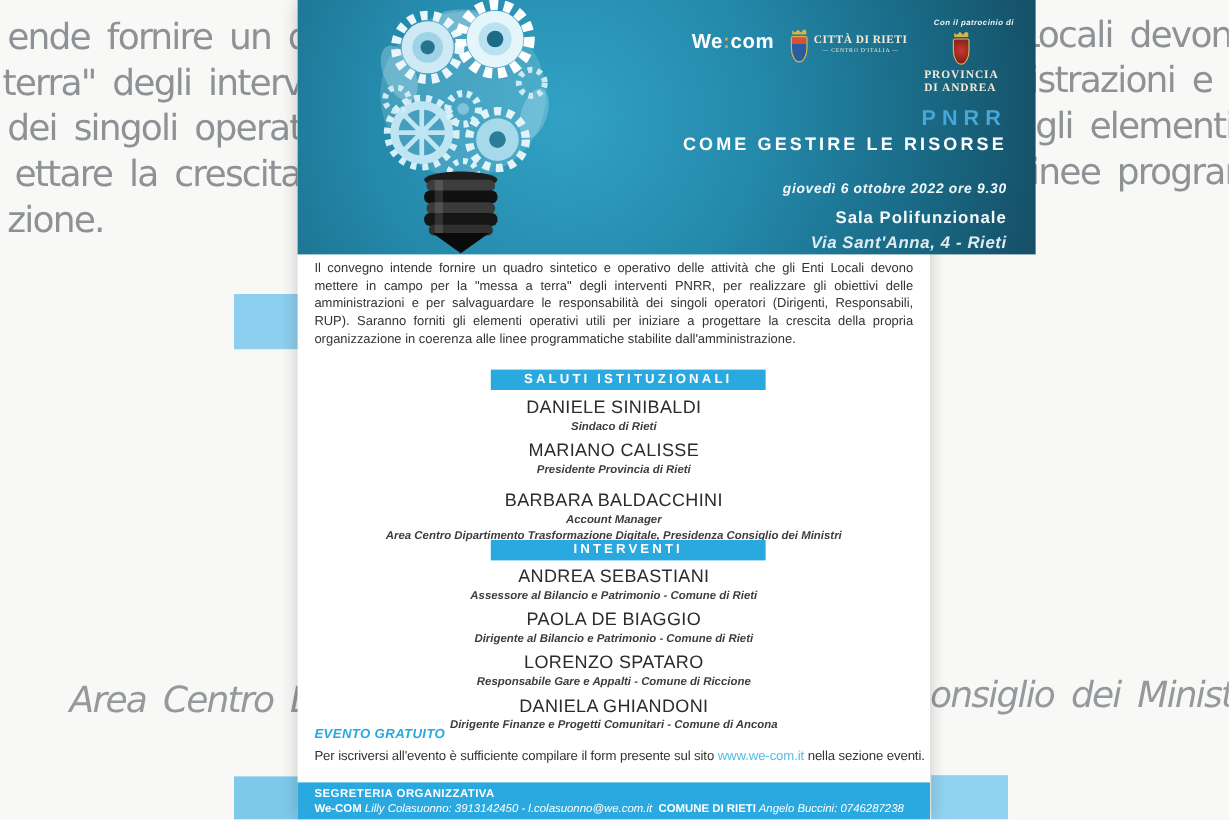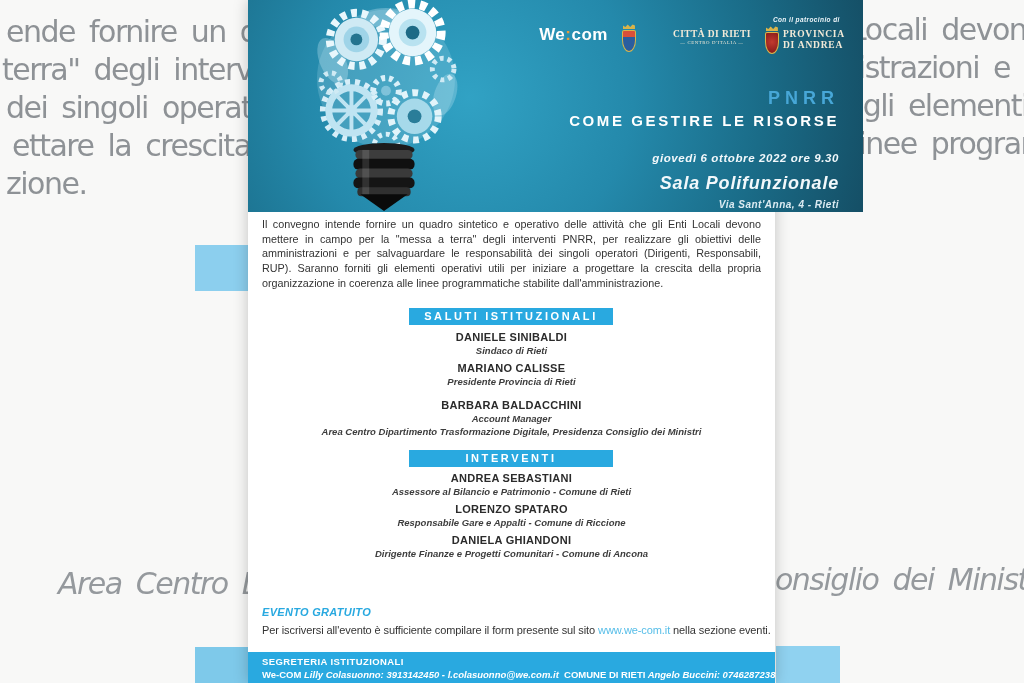--- a/index.html
+++ b/index.html
@@ -36,55 +36,55 @@
     border-radius:2px 2px 7px 7px / 2px 2px 12px 12px;
     box-sizing:border-box;
   }
   .crest-citta .crest-shield{background:linear-gradient(180deg,#d94f3a 0%,#d94f3a 30%,#2a5d9f 30%);}
   .crest-prov .crest-shield{background:radial-gradient(circle at 50% 45%, #c23a2e 0%, #8f1f1c 75%);}
   .crest-crown{
     width:12px;height:5px;margin:0 auto 1px auto;background:#d9b44a;
     clip-path:polygon(0 100%,0 30%,20% 60%,40% 10%,60% 60%,80% 10%,100% 30%,100% 100%);
   }
   .logo-citta{display:flex;align-items:center;gap:5px;margin-top:8px;}
-  .logo-citta-text{color:#f3ead8;font-family:"Liberation Serif",serif;line-height:1;margin-left:32px;}
+  .logo-citta-text{color:#f3ead8;font-family:"Liberation Serif",serif;line-height:1;}
   .logo-citta-l1{font-size:9.5px;font-weight:700;letter-spacing:0.4px;}
   .logo-citta-l2{font-size:4.8px;letter-spacing:0.6px;margin-top:2px;text-align:center;}
   .prov-wrap{display:flex;flex-direction:column;align-items:flex-start;}
   .patronage{color:#eef6fa;font-size:6.5px;font-style:italic;font-weight:700;letter-spacing:0.4px;margin:0 0 3px 8px;}
-  .logo-prov{display:flex;align-items:center;gap:4px;}
+  .logo-prov{display:flex;align-items:center;gap:4px;flex-direction:column;}
   .logo-prov-text{color:#f3ead8;font-family:"Liberation Serif",serif;line-height:1.15;font-size:9.5px;font-weight:700;letter-spacing:0.8px;}
   .title-block{position:absolute;right:24px;top:88px;text-align:right;}
   .t-pnrr{font-size:18px;font-weight:700;letter-spacing:5px;color:#47a7d7;}
   .t-sub{font-size:15px;font-weight:700;letter-spacing:2.6px;color:#ffffff;margin-top:3px;}
   .t-date{font-size:11.5px;font-weight:700;font-style:italic;color:#f2f8fb;margin-top:23px;letter-spacing:0.6px;}
-  .t-venue{font-size:18px;font-weight:700;font-style:italic;color:#f2f8fb;margin-top:9px;letter-spacing:0.8px;}
-  .t-addr{font-size:10px;font-weight:700;font-style:italic;color:#dcebf2;margin-top:5px;letter-spacing:0.5px;}
+  .t-venue{font-size:14px;font-weight:700;color:#f2f8fb;margin-top:9px;letter-spacing:0.8px;}
+  .t-addr{font-size:14px;font-weight:700;font-style:italic;color:#dcebf2;margin-top:5px;letter-spacing:0.5px;}
   .intro{
     position:absolute;left:14px;top:217px;width:499px;
     font-size:10.8px;line-height:14.7px;color:#333333;text-align:justify;
   }
   .banner{
-    position:absolute;left:161px;width:204px;height:17px;
+    position:absolute;left:161px;width:229px;height:17px;
     background:#29a9e0;color:#ffffff;font-size:11px;font-weight:700;
     letter-spacing:2.6px;text-align:center;line-height:17px;
   }
   .speakers{position:absolute;left:0;width:527px;text-align:center;color:#2e2e2e;}
-  .sp-name{font-size:11px;font-weight:700;letter-spacing:0.3px;color:#2b2b2b;}
+  .sp-name{font-size:15px;font-weight:400;letter-spacing:0.3px;color:#2b2b2b;}
   .sp-role{font-size:9.5px;font-style:italic;font-weight:700;color:#3d3d3d;margin-top:2px;}
   .sp-gap{height:6px;}
   .sp-pair{margin-bottom:6px;}
   .evento{position:absolute;left:14px;top:606px;font-size:11px;font-weight:700;font-style:italic;color:#29a9e0;letter-spacing:0.3px;}
   .register{position:absolute;left:14px;top:624px;width:521px;font-size:11px;color:#333333;white-space:nowrap;letter-spacing:-0.1px;}
   .register a{color:#55bde8;text-decoration:none;}
   .flyer-footer{position:absolute;left:0;top:652px;width:527px;height:31px;background:#29a9e0;color:#ffffff;}
   .ff-title{position:absolute;left:14px;top:4px;font-size:9.5px;font-weight:700;letter-spacing:0.4px;}
   .ff-line{position:absolute;left:14px;top:17px;font-size:9.5px;white-space:nowrap;}
   .ff-line .lbl{font-weight:700;}
-  .ff-line .it{font-weight:700;font-style:italic;}
+  .ff-line .it{font-weight:400;font-style:italic;}
 </style>
 </head>
 <body>
 
 <div>
   <div class="bg-line" style="left:6px;top:14px">ende fornire un quad</div>
   <div class="bg-line" style="left:2px;top:52px">terra" degli interve</div>
   <div class="bg-line" style="left:6px;top:90px">dei singoli operatori</div>
   <div class="bg-line" style="left:12px;top:128px">ettare la crescita d</div>
   <div class="bg-line" style="left:6px;top:166px">zione.</div>
@@ -205,29 +205,33 @@
     </div>
   </div>
 
   <div class="banner" style="top:450px">INTERVENTI</div>
   <div class="speakers" style="top:472px">
     <div class="sp-pair">
       <div class="sp-name">ANDREA SEBASTIANI</div>
       <div class="sp-role">Assessore al Bilancio e Patrimonio - Comune di Rieti</div>
     </div>
     <div class="sp-pair">
+      <div class="sp-name">PAOLA DE BIAGGIO</div>
+      <div class="sp-role">Dirigente al Bilancio e Patrimonio - Comune di Rieti</div>
+    </div>
+    <div class="sp-pair">
       <div class="sp-name">LORENZO SPATARO</div>
       <div class="sp-role">Responsabile Gare e Appalti - Comune di Riccione</div>
     </div>
     <div class="sp-pair">
       <div class="sp-name">DANIELA GHIANDONI</div>
       <div class="sp-role">Dirigente Finanze e Progetti Comunitari - Comune di Ancona</div>
     </div>
   </div>
 
   <div class="evento">EVENTO GRATUITO</div>
   <div class="register"><span>Per iscriversi all'evento è sufficiente compilare il form presente sul sito </span><a href="#">www.we-com.it</a><span> nella sezione eventi.</span></div>
 
   <div class="flyer-footer">
-    <div class="ff-title">SEGRETERIA ISTITUZIONALI</div>
+    <div class="ff-title">SEGRETERIA ORGANIZZATIVA</div>
     <div class="ff-line"><span class="lbl">We-COM</span><span class="it"> Lilly Colasuonno: 3913142450 - l.colasuonno@we.com.it</span><span>&nbsp;&nbsp;</span><span class="lbl">COMUNE DI RIETI</span><span class="it"> Angelo Buccini: 0746287238</span></div>
   </div>
 </div>
 
 </body></html>

